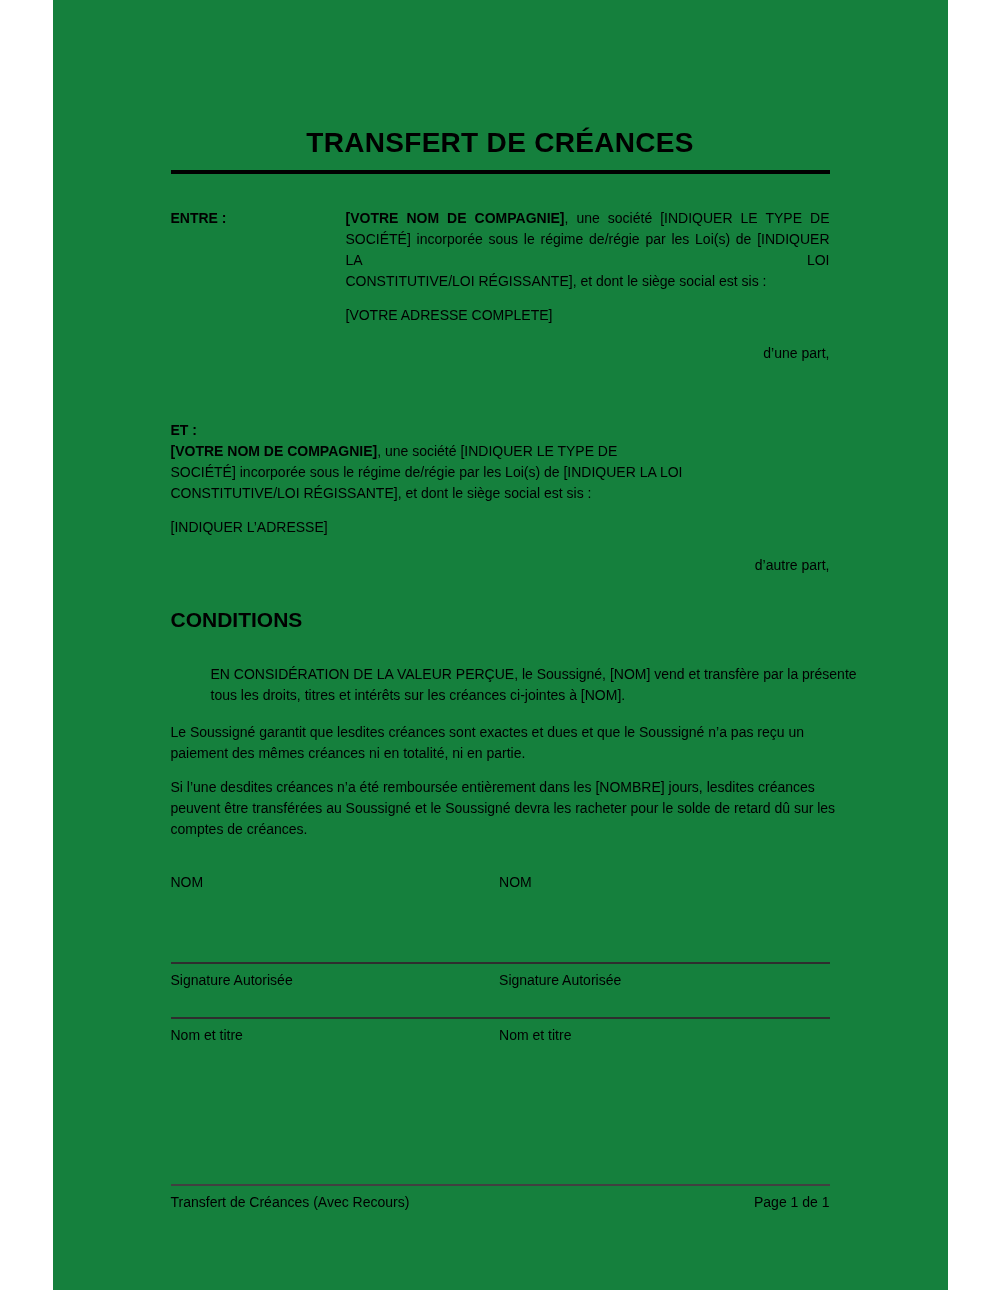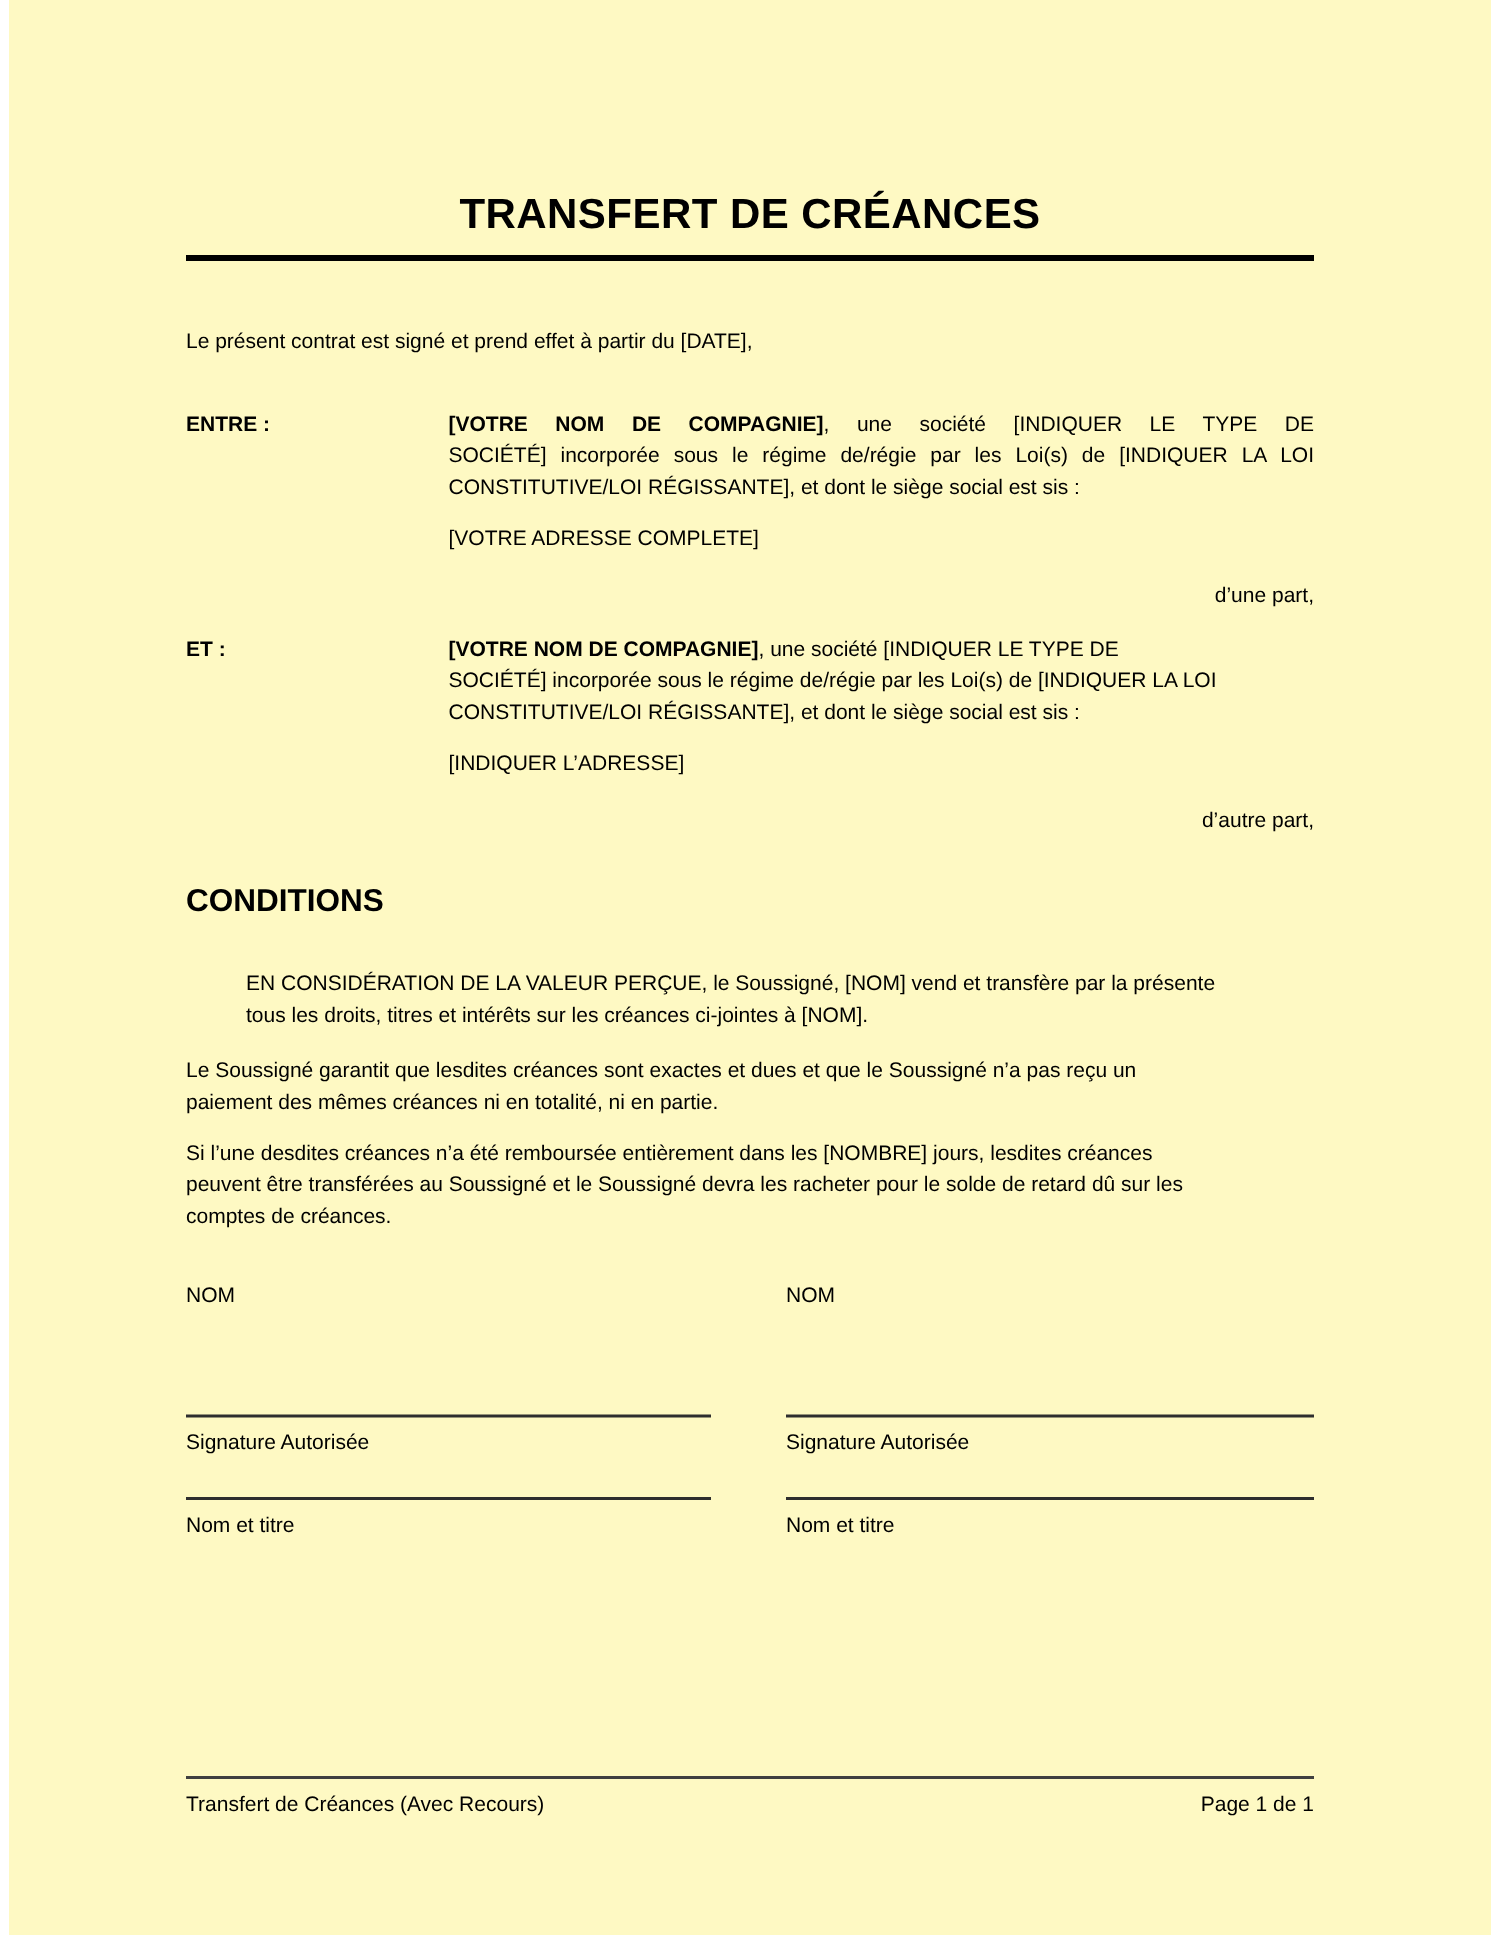--- a/index.html
+++ b/index.html
@@ -1,43 +1,43 @@
 <!DOCTYPE html>
 <html><head>
 <meta charset="utf-8">
 <style>
   * { margin: 0; padding: 0; box-sizing: border-box; }
   html, body { background: #ffffff; }
   .page {
     position: relative;
-    width: 988px;
+    width: 895px;
     height: 1290px;
     margin: 0 auto;
-    background: #fef9c3;
+    background: #15803d;
     color: #000000;
     font-family: "Liberation Sans", "DejaVu Sans", sans-serif;
     font-size: 14px;
     line-height: 21px;
     padding: 0 118px;
     overflow: hidden;
   }
   .doc-title {
     margin-top: 126px;
     text-align: center;
     font-size: 28px;
     line-height: 34px;
     font-weight: bold;
     letter-spacing: 0.3px;
   }
   .title-rule { margin-top: 10px; height: 4px; background: #000000; }
   .intro { margin-top: 43px; }
 
   .party { display: flex; }
   .party.first  { margin-top: 34px; }
-  .party.second { margin-top: 15px; }
+  .party.second { margin-top: 56px; flex-direction: column; }
   .party-label { width: 175px; flex: none; font-weight: bold; }
   .party-body { flex: 1; min-width: 0; }
   .stretch { text-align: justify; text-align-last: justify; }
   .bold { font-weight: bold; }
   .party-address { margin-top: 13px; }
   .part-note { margin-top: 17px; text-align: right; }
 
   .cond-heading { margin-top: 33px; font-weight: bold; }
   .para { white-space: pre; }
   .p1 { margin-top: 34px; margin-left: 40px; }
@@ -64,21 +64,20 @@
   }
 </style>
 </head>
 <body>
 
 <div class="page">
 
   <h1 class="doc-title">TRANSFERT DE CRÉANCES</h1>
   <div class="title-rule"></div>
 
-  <p class="intro">Le présent contrat est signé et prend effet à partir du [DATE],</p>
 
   <div class="party first">
     <div class="party-label">ENTRE :</div>
     <div class="party-body">
       <div class="desc-line stretch"><span class="bold">[VOTRE NOM DE COMPAGNIE]</span><span>, une société [INDIQUER LE TYPE DE</span></div>
       <div class="desc-line stretch">SOCIÉTÉ] incorporée sous le régime de/régie par les Loi(s) de [INDIQUER LA LOI</div>
       <div class="desc-line">CONSTITUTIVE/LOI RÉGISSANTE], et dont le siège social est sis :</div>
       <div class="party-address">[VOTRE ADRESSE COMPLETE]</div>
       <div class="part-note">d’une part,</div>
     </div>

